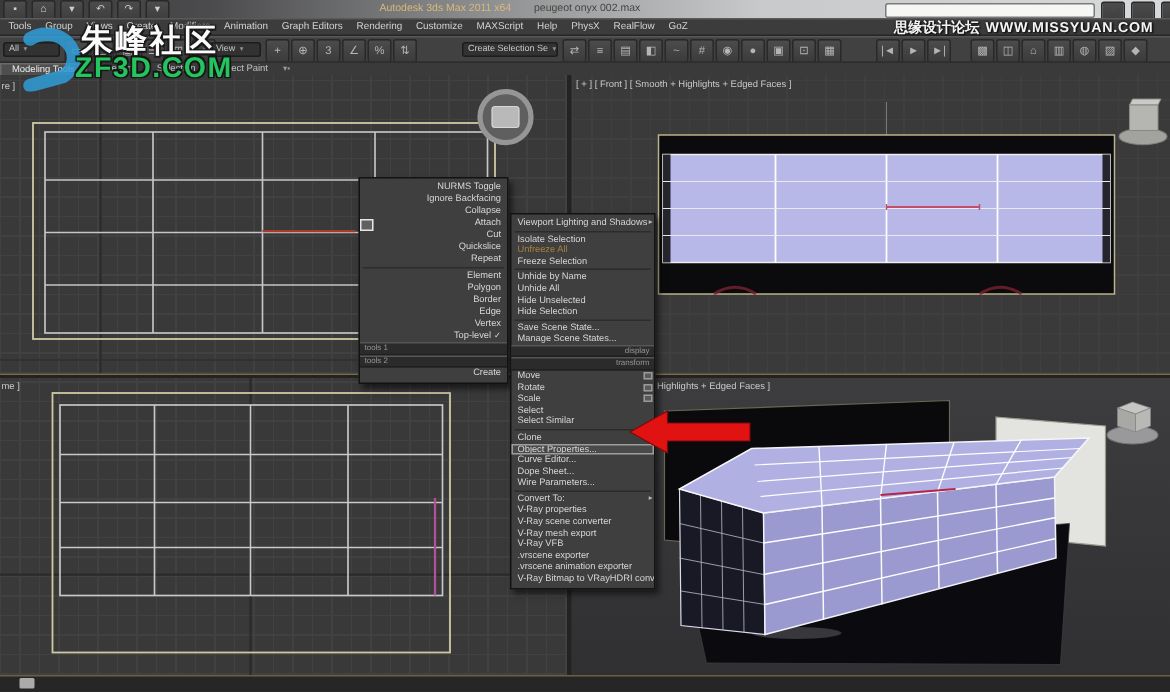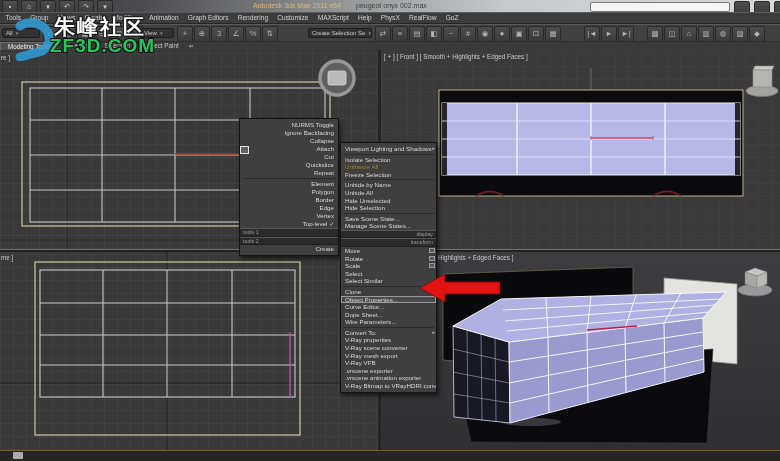--- a/index.html
+++ b/index.html
@@ -370,17 +370,20 @@
     </svg>
   </div>
 
   <div class="wm wm-zf">
     <svg width="46" height="48" style="position:absolute;left:0;top:0;">
       <path d="M12 13 A15 13 0 1 1 34 38 L12 44" stroke="#2f9fd8" stroke-width="9" fill="none" opacity="0.85" stroke-linecap="round"></path>
     </svg>
     <span class="cn">朱峰社区</span>
     <span class="url">ZF3D.COM</span>
   </div>
+  <div class="wm wm-my">
+    <span>思缘设计论坛</span><span class="u">WWW.MISSYUAN.COM</span>
+  </div>
 
   <div class="bottombar"></div>
   <div class="tbmarker"></div>
 
 </div>
 
 </body></html>

